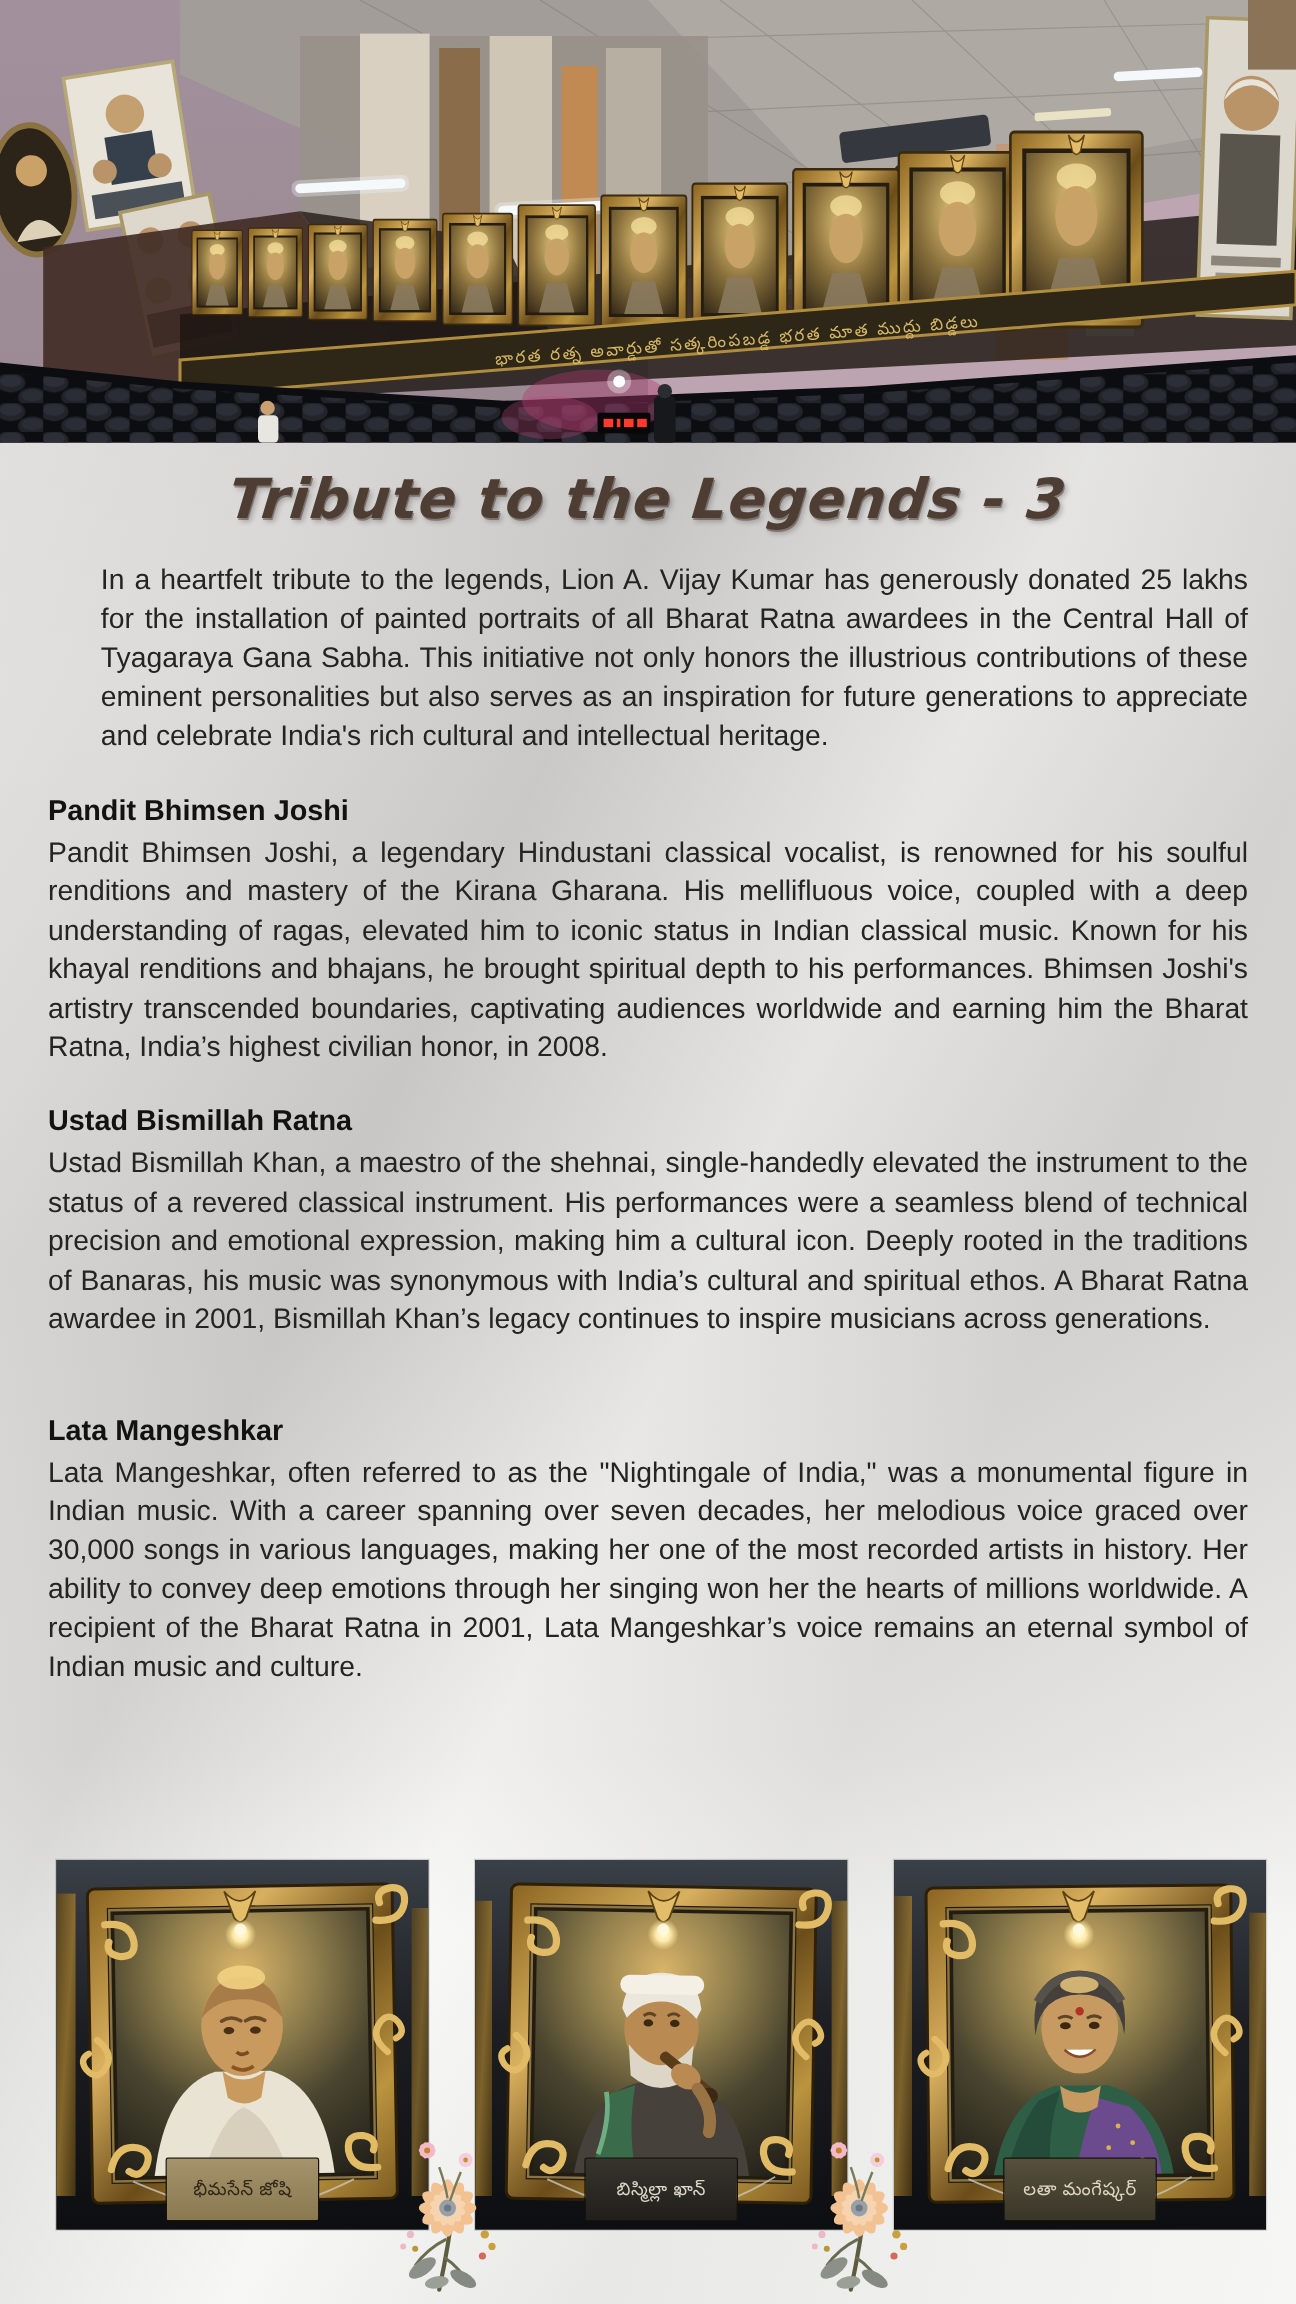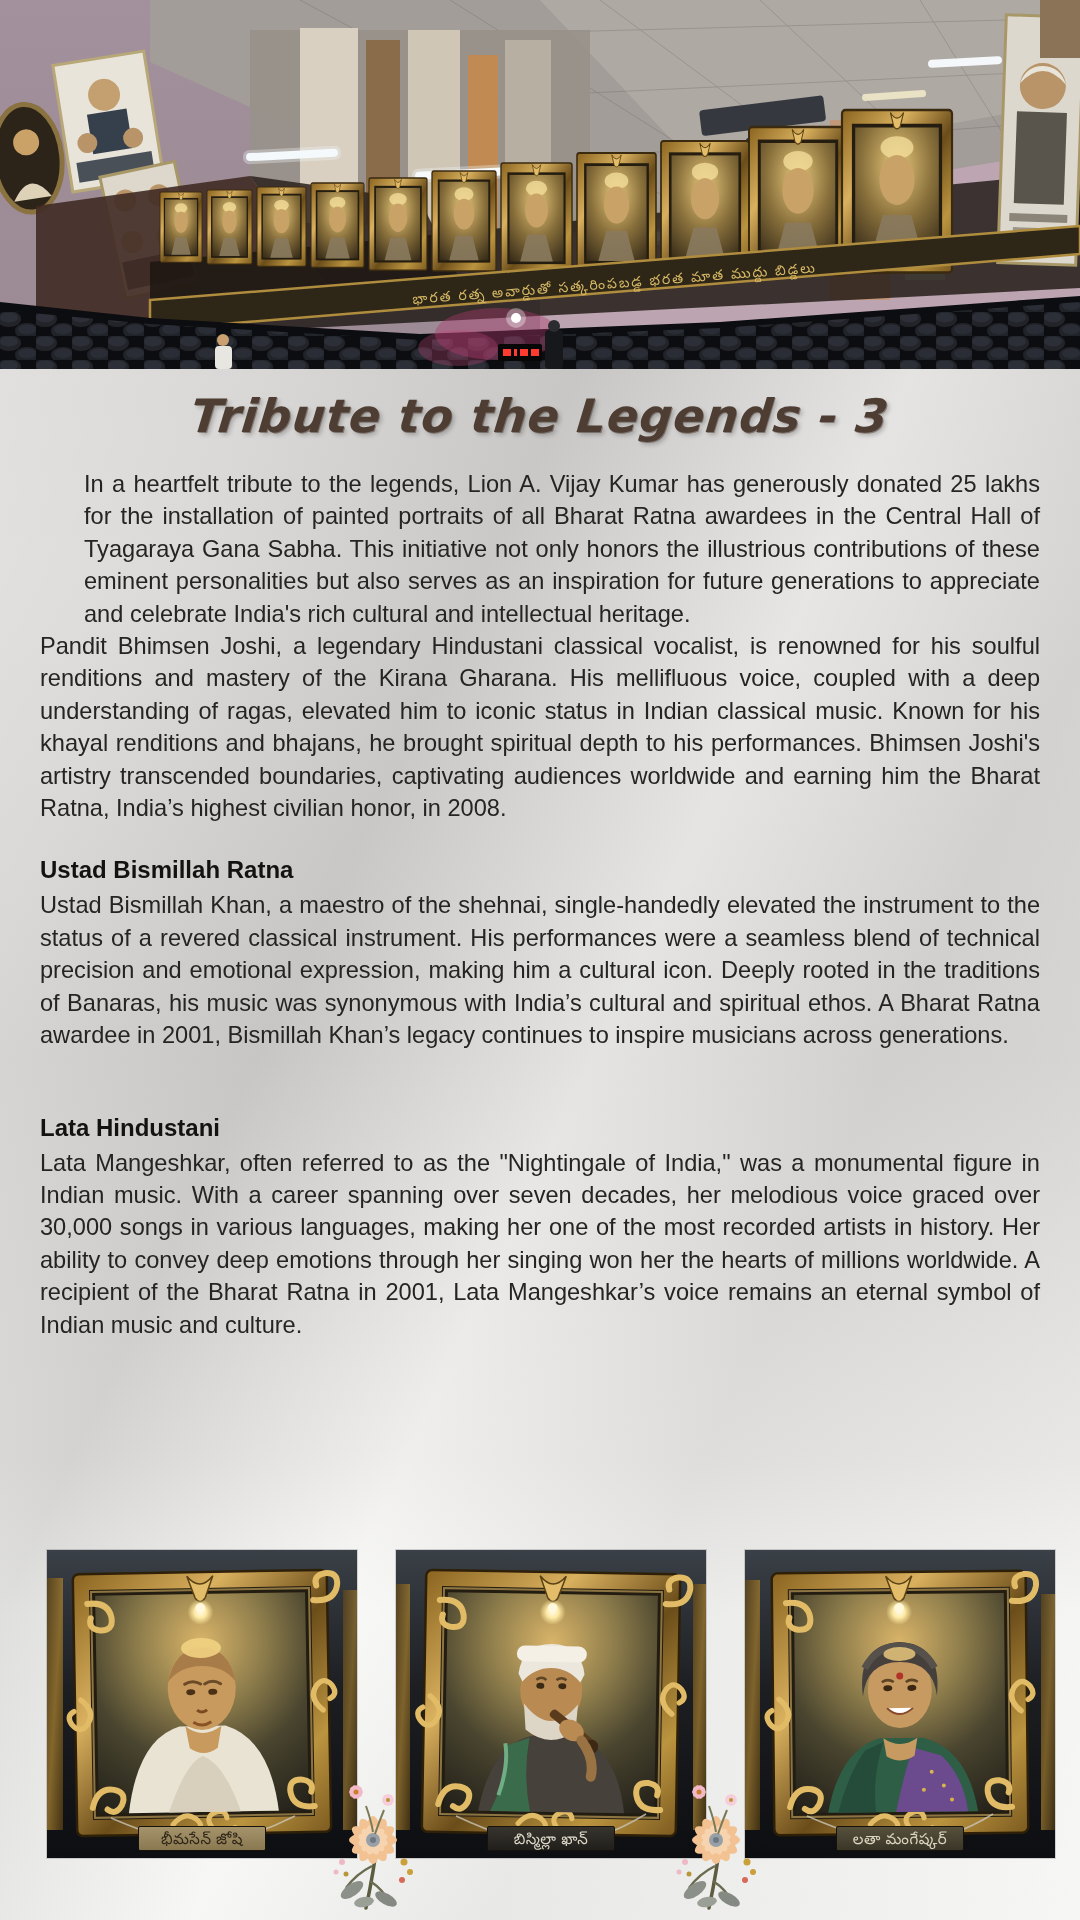--- a/index.html
+++ b/index.html
@@ -29,21 +29,21 @@
   h2.sec{margin:32px 0 5px;font-size:24px;line-height:28px;font-weight:bold;color:#121212;}
   h2.sec.gap-lg{margin-top:62px;}
 
   
   .portraits-row{position:absolute;left:0;top:1550px;width:1080px;height:308px;
     padding:0 25px 0 47px;box-sizing:border-box;display:flex;justify-content:space-between;}
   .portrait{position:relative;width:310px;height:308px;margin:0;background:#17191d;
     box-shadow:0 0 0 1px rgba(0,0,0,.15);}
   .portrait svg{display:block;width:310px;height:308px;}
   .plaque{position:absolute;left:50%;bottom:7px;transform:translateX(-50%);
-    min-width:128px;padding:2px 8px;box-sizing:border-box;text-align:center;
+    min-width:128px;padding:16px 8px;box-sizing:border-box;text-align:center;
     font-size:15px;line-height:19px;letter-spacing:.5px;border-radius:2px;
     border:1px solid #17120a;white-space:nowrap;margin-top:44px;}
   .plaque.p1{background:linear-gradient(180deg,#a5936c,#8a7850);color:#2e2617;}
   .plaque.p2{background:linear-gradient(180deg,#37342e,#211f1b);color:#ddd8ca;}
   .plaque.p3{background:linear-gradient(180deg,#56503c,#3a3628);color:#ddd6c0;}
 
   .flower{position:absolute;width:122px;height:152px;z-index:5;}
   .flower.f1{left:316px;top:1766px;}
   .flower.f2{left:659px;top:1766px;}
 
@@ -305,26 +305,27 @@
           <rect x="531" y="349" width="8" height="7"></rect>
         </g>
     </svg>
   </div>
 
   <h1 class="title">Tribute to the Legends - 3</h1>
 
   <div class="copy">
     <p class="intro">In a heartfelt tribute to the legends, Lion A. Vijay Kumar has generously donated 25 lakhs for the installation of painted portraits of all Bharat Ratna awardees in the Central Hall of Tyagaraya Gana Sabha. This initiative not only honors the illustrious contributions of these eminent personalities but also serves as an inspiration for future generations to appreciate and celebrate India's rich cultural and intellectual heritage.</p>
 
+    <h2 class="sec">Pandit Bhimsen Joshi</h2>
     <p>Pandit Bhimsen Joshi, a legendary Hindustani classical vocalist, is renowned for his soulful renditions and mastery of the Kirana Gharana. His mellifluous voice, coupled with a deep understanding of ragas, elevated him to iconic status in Indian classical music. Known for his khayal renditions and bhajans, he brought spiritual depth to his performances. Bhimsen Joshi's artistry transcended boundaries, captivating audiences worldwide and earning him the Bharat Ratna, India’s highest civilian honor, in 2008.</p>
 
     <h2 class="sec">Ustad Bismillah Ratna</h2>
     <p>Ustad Bismillah Khan, a maestro of the shehnai, single-handedly elevated the instrument to the status of a revered classical instrument. His performances were a seamless blend of technical precision and emotional expression, making him a cultural icon. Deeply rooted in the traditions of Banaras, his music was synonymous with India’s cultural and spiritual ethos. A Bharat Ratna awardee in 2001, Bismillah Khan’s legacy continues to inspire musicians across generations.</p>
 
-    <h2 class="sec gap-lg">Lata Hindustani</h2>
+    <h2 class="sec gap-lg">Lata Mangeshkar</h2>
     <p>Lata Mangeshkar, often referred to as the "Nightingale of India," was a monumental figure in Indian music. With a career spanning over seven decades, her melodious voice graced over 30,000 songs in various languages, making her one of the most recorded artists in history. Her ability to convey deep emotions through her singing won her the hearts of millions worldwide. A recipient of the Bharat Ratna in 2001, Lata Mangeshkar’s voice remains an eternal symbol of Indian music and culture.</p>
   </div>
 
   <div class="portraits-row">
 
     <figure class="portrait">
       <svg viewBox="0 0 310 308">
         <rect width="310" height="308" fill="url(#photoBg)"></rect>
         <rect x="0" y="28" width="16" height="252" fill="url(#goldDim)" opacity=".85"></rect>
         <rect x="296" y="40" width="14" height="240" fill="url(#goldDim)" opacity=".7"></rect>

